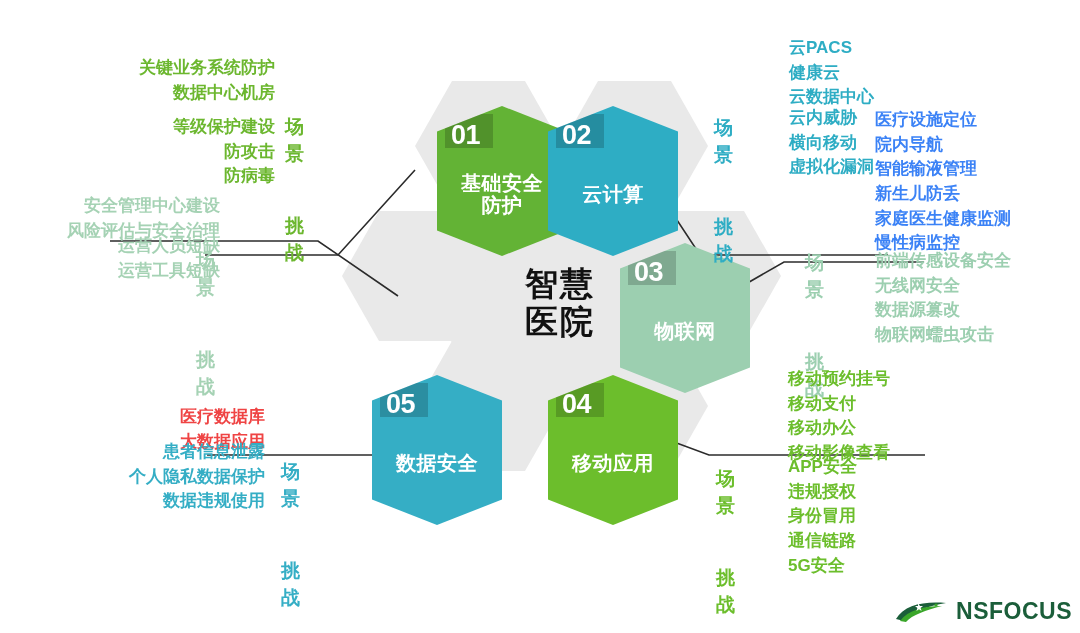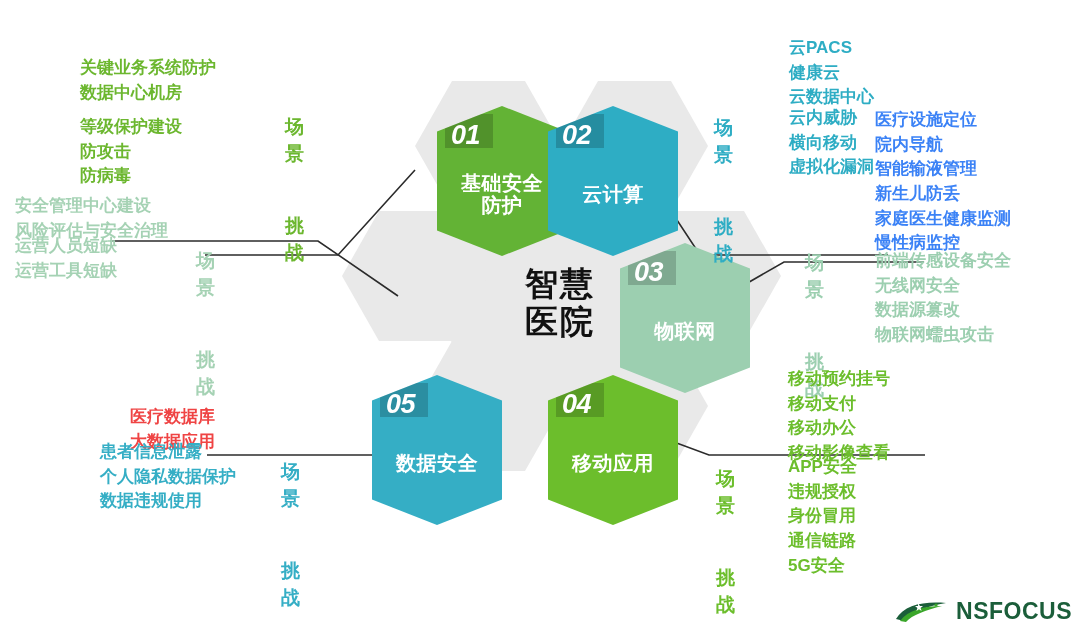--- a/index.html
+++ b/index.html
@@ -22,21 +22,20 @@
     display:flex;flex-direction:column;
     align-items:center;justify-content:center;
     box-sizing:border-box;
   }
   .hex .num{
     position:absolute;
     left:14px;top:16px;
     font-size:27px;font-weight:bold;color:#ffffff;
     line-height:1;
     letter-spacing:-0.5px;
-    font-style:italic;
   }
   .hex .numtab{
     position:absolute;
     left:8px;top:8px;
     width:48px;height:34px;
     background:rgba(0,0,0,0.18);
   }
   .hex .ttl{
     position:relative;
     margin-top:26px;
@@ -63,21 +62,21 @@
     white-space:pre-line;
   }
   .tag{
     position:absolute;
     font-size:19px;font-weight:bold;
     line-height:1.42;
   }
   .tag .t2{display:block;margin-top:45px;}
 
   .right .sc-list,.right .ch-list{text-align:left;}
-  .left .sc-list,.left .ch-list{text-align:left;}
+  .left .sc-list,.left .ch-list{text-align:right;}
 
   
   #logo{position:absolute;right:8px;bottom:8px;display:flex;align-items:center;gap:6px;}
   #logo .word{font-size:23px;font-weight:bold;color:#1b5e3a;letter-spacing:0.5px;}
 </style>
 </head>
 <body>
 
 <div id="stage">
 

